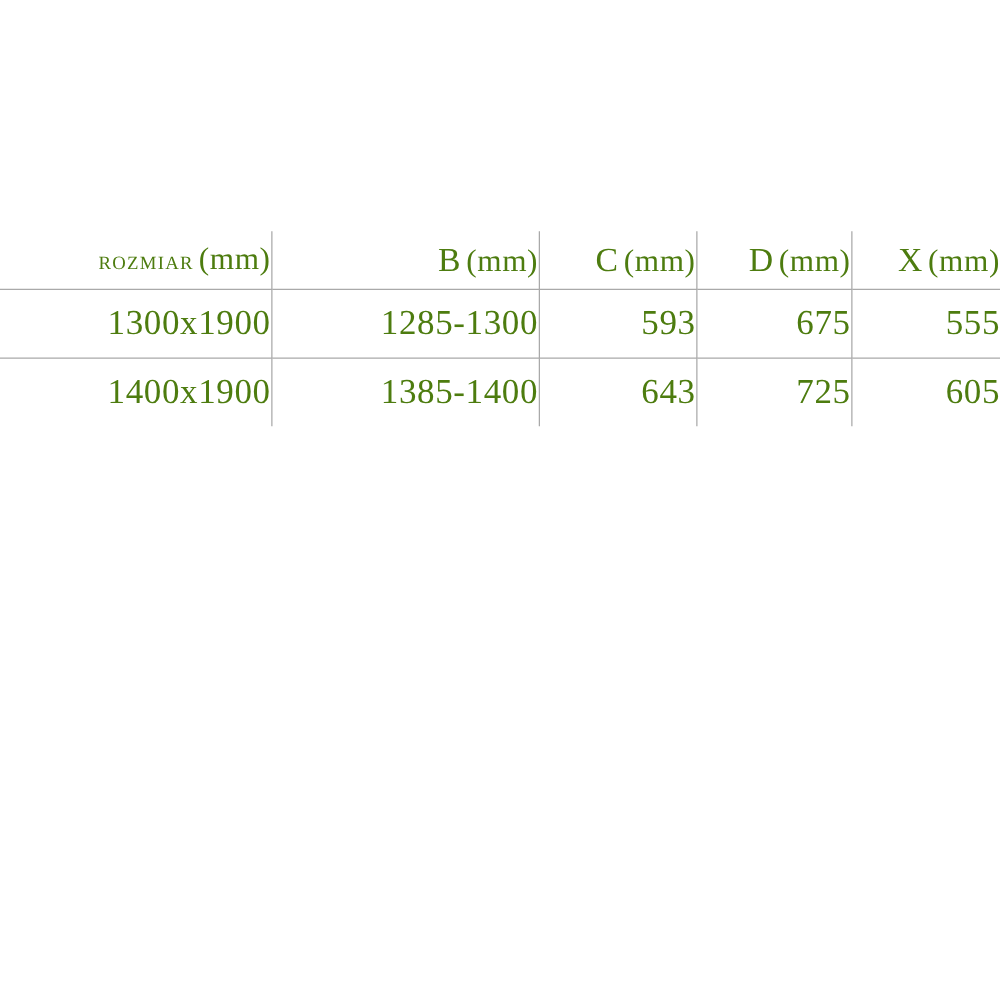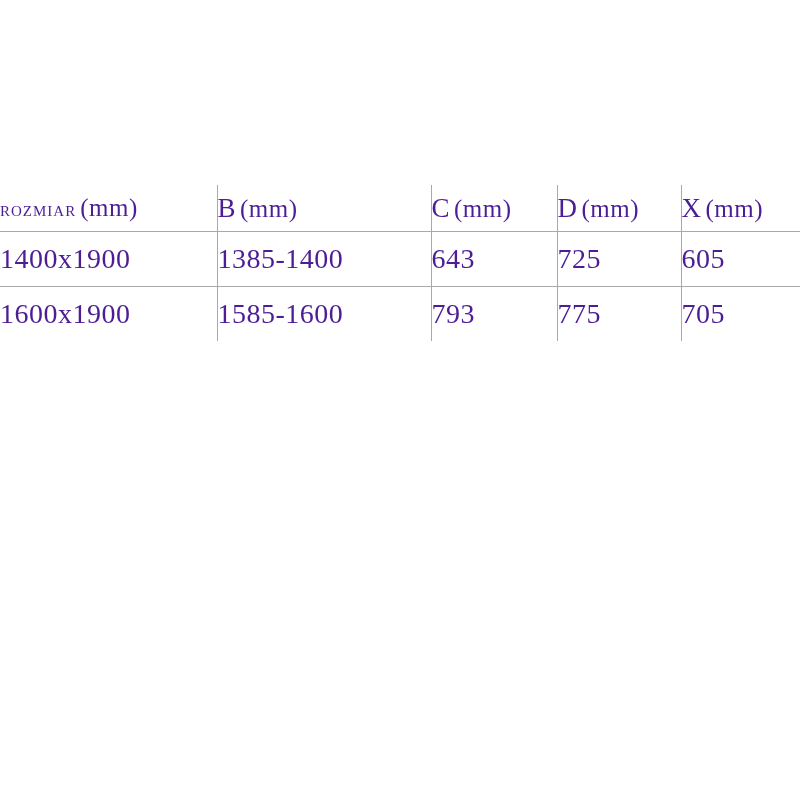--- a/index.html
+++ b/index.html
@@ -21,23 +21,23 @@
     width: 800px;
   }
   table.spec-table {
     border-collapse: collapse;
     table-layout: fixed;
     width: 800px;
   }
   .spec-table th,
   .spec-table td {
     padding: 0;
-    text-align: left;
+    text-align: right;
     vertical-align: middle;
-    color: #4c1d95;
+    color: #4d7c0f;
     font-weight: normal;
     white-space: nowrap;
     overflow: hidden;
   }
   
   .spec-table .col-sep {
     border-right: 1px solid #a9a9a9;
   }
   
   .spec-table thead th {
@@ -93,28 +93,28 @@
         <th class="col-sep">
           <span class="hdr-name">D</span><span class="hdr-unit">(mm)</span>
         </th>
         <th>
           <span class="hdr-name">X</span><span class="hdr-unit">(mm)</span>
         </th>
       </tr>
     </thead>
     <tbody>
       <tr>
+        <td class="col-sep">1300x1900</td>
+        <td class="col-sep">1285-1300</td>
+        <td class="col-sep">593</td>
+        <td class="col-sep">675</td>
+        <td>555</td>
+      </tr>
+      <tr>
         <td class="col-sep">1400x1900</td>
         <td class="col-sep">1385-1400</td>
         <td class="col-sep">643</td>
         <td class="col-sep">725</td>
         <td>605</td>
       </tr>
-      <tr>
-        <td class="col-sep">1600x1900</td>
-        <td class="col-sep">1585-1600</td>
-        <td class="col-sep">793</td>
-        <td class="col-sep">775</td>
-        <td>705</td>
-      </tr>
     </tbody>
   </table>
 </div>
 
 </body></html>

